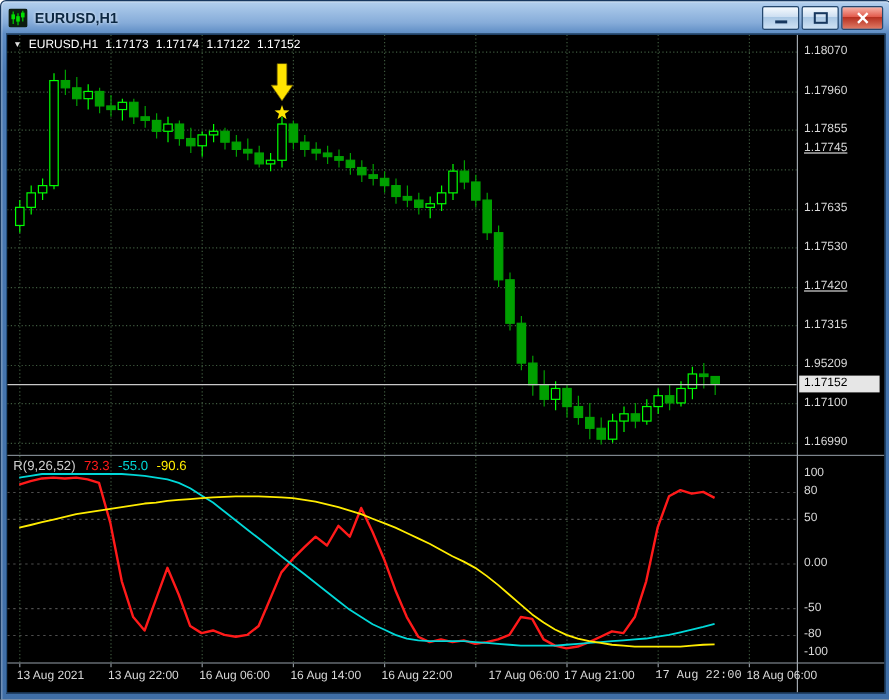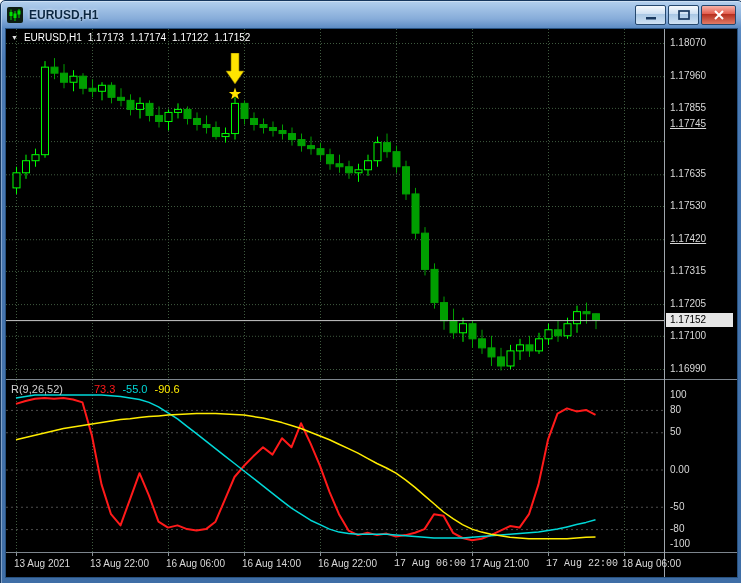--- a/index.html
+++ b/index.html
@@ -255,38 +255,38 @@
         <line x1="0" x2="658" y1="90" y2="90" stroke="#4e4e4e" stroke-dasharray="2 3"></line>
         <line x1="0" x2="658" y1="127.25" y2="127.25" stroke="#4e4e4e" stroke-dasharray="2 3"></line>
         <line x1="0" x2="658" y1="149.6" y2="149.6" stroke="#4e4e4e" stroke-dasharray="2 3"></line>
         <polyline points="10,23.9 19.5,21.0 29,18.7 38.5,18.0 48,18.7 57.5,18.0 67,19.5 76.5,22.4 86,56.0 95.5,104.4 105,134.2 114.5,145.4 124,119.3 133.5,93.2 143,115.6 152.5,141.7 162,147.6 171.5,145.4 181,149.1 190.5,150.6 200,149.1 209.5,141.7 219,119.3 228.5,97.0 238,85.8 247.5,76.1 257,67.2 266.5,74.6 276,58.2 285.5,67.2 295,43.3 304.5,63.4 314,85.8 323.5,111.8 333,134.2 342.5,150.6 352,155.1 361.5,152.8 371,155.1 380.5,153.6 390,156.6 399.5,155.1 409,152.8 418.5,149.1 428,134.2 437.5,135.7 447,152.8 456.5,158.0 466,160.3 475.5,158.8 485,155.1 494.5,150.6 504,146.1 513.5,147.6 523,134.2 532.5,104.4 542,59.7 551.5,33.6 561,28.4 570.5,31.4 580,29.9 589.5,34.9" fill="none" stroke="#ff1a1a" stroke-width="2" stroke-linejoin="round"></polyline>
         <polyline points="10,18.0 19.5,16.5 29,15.0 38.5,15.0 48,15.0 57.5,15.0 67,15.0 76.5,15.0 86,15.0 95.5,15.0 105,15.7 114.5,16.5 124,18.0 133.5,19.5 143,22.4 152.5,26.9 162,32.9 171.5,38.8 181,46.3 190.5,53.7 200,61.2 209.5,68.6 219,76.1 228.5,83.5 238,91.0 247.5,98.4 257,105.9 266.5,113.3 276,120.8 285.5,128.2 295,134.2 304.5,140.2 314,144.6 323.5,149.1 333,152.1 342.5,153.6 352,154.3 361.5,154.3 371,154.3 380.5,154.3 390,155.1 399.5,155.8 409,156.6 418.5,157.3 428,158.0 437.5,158.0 447,158.0 456.5,158.0 466,157.3 475.5,156.6 485,155.8 494.5,155.1 504,154.3 513.5,153.6 523,152.8 532.5,152.1 542,150.6 551.5,149.1 561,146.9 570.5,144.6 580,142.4 589.5,139.8" fill="none" stroke="#00d8d8" stroke-width="1.5" stroke-linejoin="round"></polyline>
         <polyline points="10,59.7 19.5,57.5 29,55.2 38.5,53.0 48,50.8 57.5,48.5 67,47.0 76.5,45.5 86,44.1 95.5,42.6 105,41.1 114.5,39.6 124,38.8 133.5,37.4 143,36.6 152.5,35.9 162,35.1 171.5,34.4 181,34.0 190.5,33.6 200,33.6 209.5,33.6 219,34.0 228.5,34.4 238,35.1 247.5,36.6 257,38.1 266.5,40.3 276,42.6 285.5,45.5 295,48.5 304.5,52.3 314,56.0 323.5,59.7 333,64.2 342.5,68.6 352,73.1 361.5,78.3 371,83.5 380.5,88.0 390,93.2 399.5,99.9 409,107.4 418.5,115.6 428,123.8 437.5,132.0 447,138.7 456.5,144.6 466,149.1 475.5,152.1 485,154.3 494.5,155.8 504,157.3 513.5,158.0 523,158.8 532.5,158.8 542,158.8 551.5,158.8 561,158.8 570.5,158.0 580,157.3 589.5,157.0" fill="none" stroke="#ffec00" stroke-width="1.5" stroke-linejoin="round"></polyline>
       </svg>
 
     <div class="ind-label">
       <span>R(9,26,52)</span>
-      <span class="iv" style="color: rgb(255, 26, 26); margin-left: 24px;">73.3</span>
+      <span class="iv" style="color: rgb(255, 26, 26);">73.3</span>
       <span class="iv" style="color: rgb(0, 216, 216);">-55.0</span>
       <span class="iv" style="color: rgb(255, 236, 0);">-90.6</span>
     </div>
 
     <div class="sep sep2"></div>
 
     <div id="axis-col">
       <div id="cur-badge" style="top: 284.1px;">1.17152</div>
     <div class="ptick" style="top: 8px;">1.18070</div>
         <div class="ptick" style="top: 41.2037px;">1.17960</div>
         <div class="ptick" style="top: 72.8981px;">1.17855</div>
         <div class="ptick" style="top: 89px; text-decoration: underline;">1.17745</div>
         <div class="ptick" style="top: 139.306px;">1.17635</div>
         <div class="ptick" style="top: 171px;">1.17530</div>
         <div class="ptick" style="top: 204.204px; text-decoration: underline;">1.17420</div>
         <div class="ptick" style="top: 235.898px;">1.17315</div>
-        <div class="ptick" style="top: 269.102px;">1.17205</div>
+        <div class="ptick" style="top: 269.102px;">1.95209</div>
         <div class="ptick" style="top: 300.796px;">1.17100</div>
         <div class="ptick" style="top: 334px;">1.16990</div>
         <div class="ptick" style="top: 360px;">100</div>
         <div class="ptick" style="top: 374.9px;">80</div>
         <div class="ptick" style="top: 397.25px;">50</div>
         <div class="ptick" style="top: 434.5px;">0.00</div>
         <div class="ptick" style="top: 471.75px;">-50</div>
         <div class="ptick" style="top: 494.1px;">-80</div>
         <div class="ptick" style="top: 509px;">-100</div>
       </div>
@@ -296,21 +296,21 @@
         <div class="tlabel" style="left: 8px;">13 Aug 2021</div>
         <div class="ttick" style="left: 86px;"></div>
         <div class="tlabel" style="left: 84px;">13 Aug 22:00</div>
         <div class="ttick" style="left: 162px;"></div>
         <div class="tlabel" style="left: 160px;">16 Aug 06:00</div>
         <div class="ttick" style="left: 238px;"></div>
         <div class="tlabel" style="left: 236px;">16 Aug 14:00</div>
         <div class="ttick" style="left: 314px;"></div>
         <div class="tlabel" style="left: 312px;">16 Aug 22:00</div>
         <div class="ttick" style="left: 390px;"></div>
-        <div class="tlabel" style="left: 388px; font-family: Liberation Mono, monospace;">17 Aug 06:00</div>
+        <div class="tlabel" style="left: 401px;">17 Aug 06:00</div>
         <div class="ttick" style="left: 466px;"></div>
         <div class="tlabel" style="left: 464px;">17 Aug 21:00</div>
         <div class="ttick" style="left: 542px;"></div>
         <div class="tlabel" style="left: 540px; font-family: Liberation Mono, monospace;">17 Aug 22:00</div>
         <div class="ttick" style="left: 618px;"></div>
         <div class="tlabel" style="left: 616px;">18 Aug 06:00</div>
       </div>
   </div>
 </div>
 

